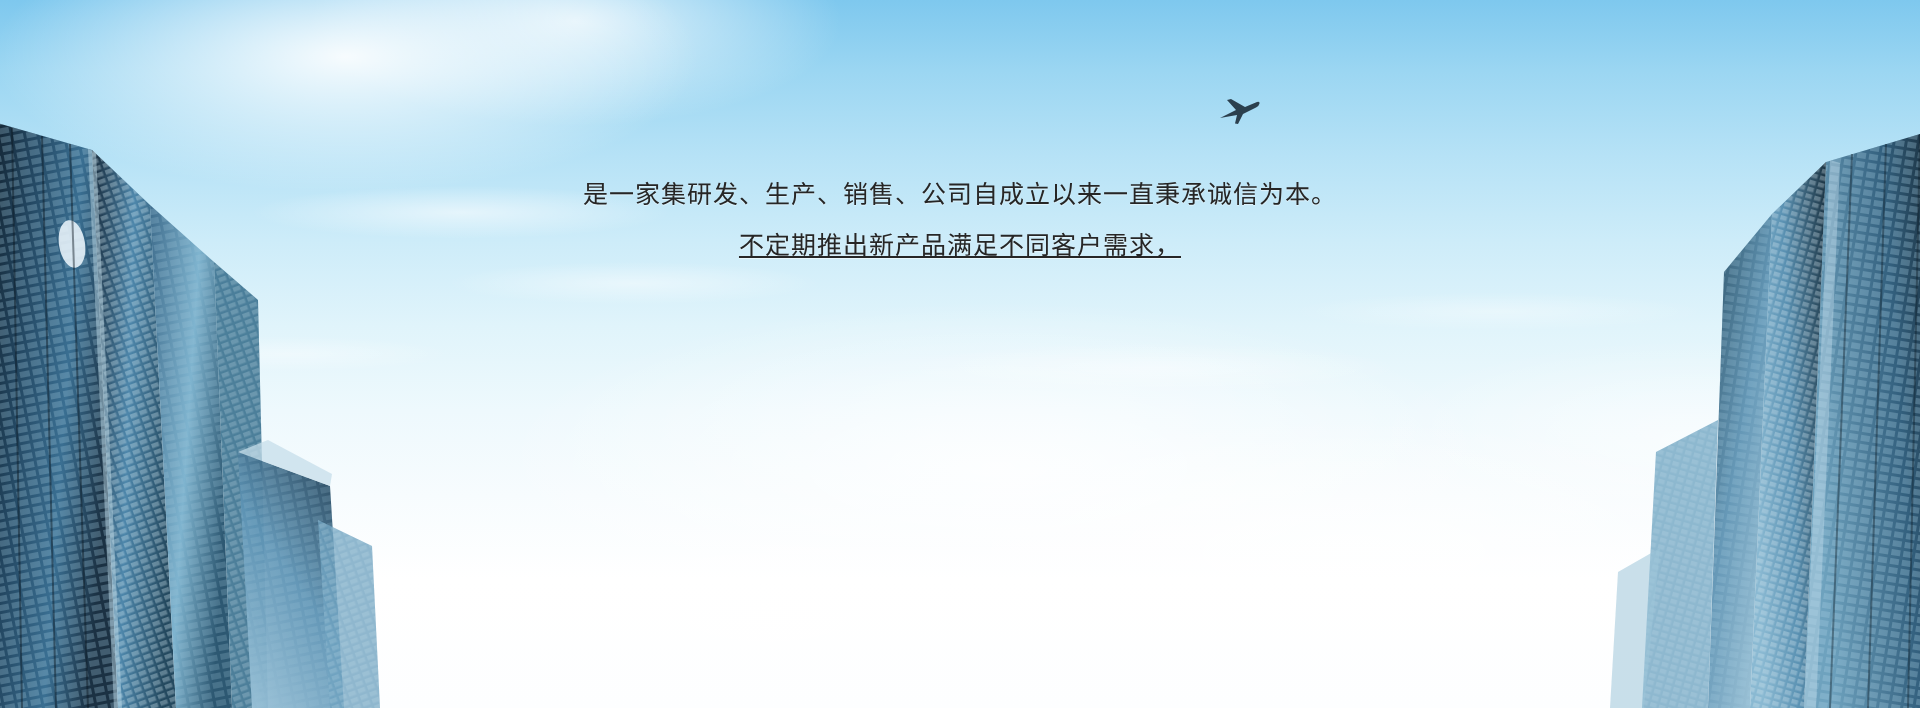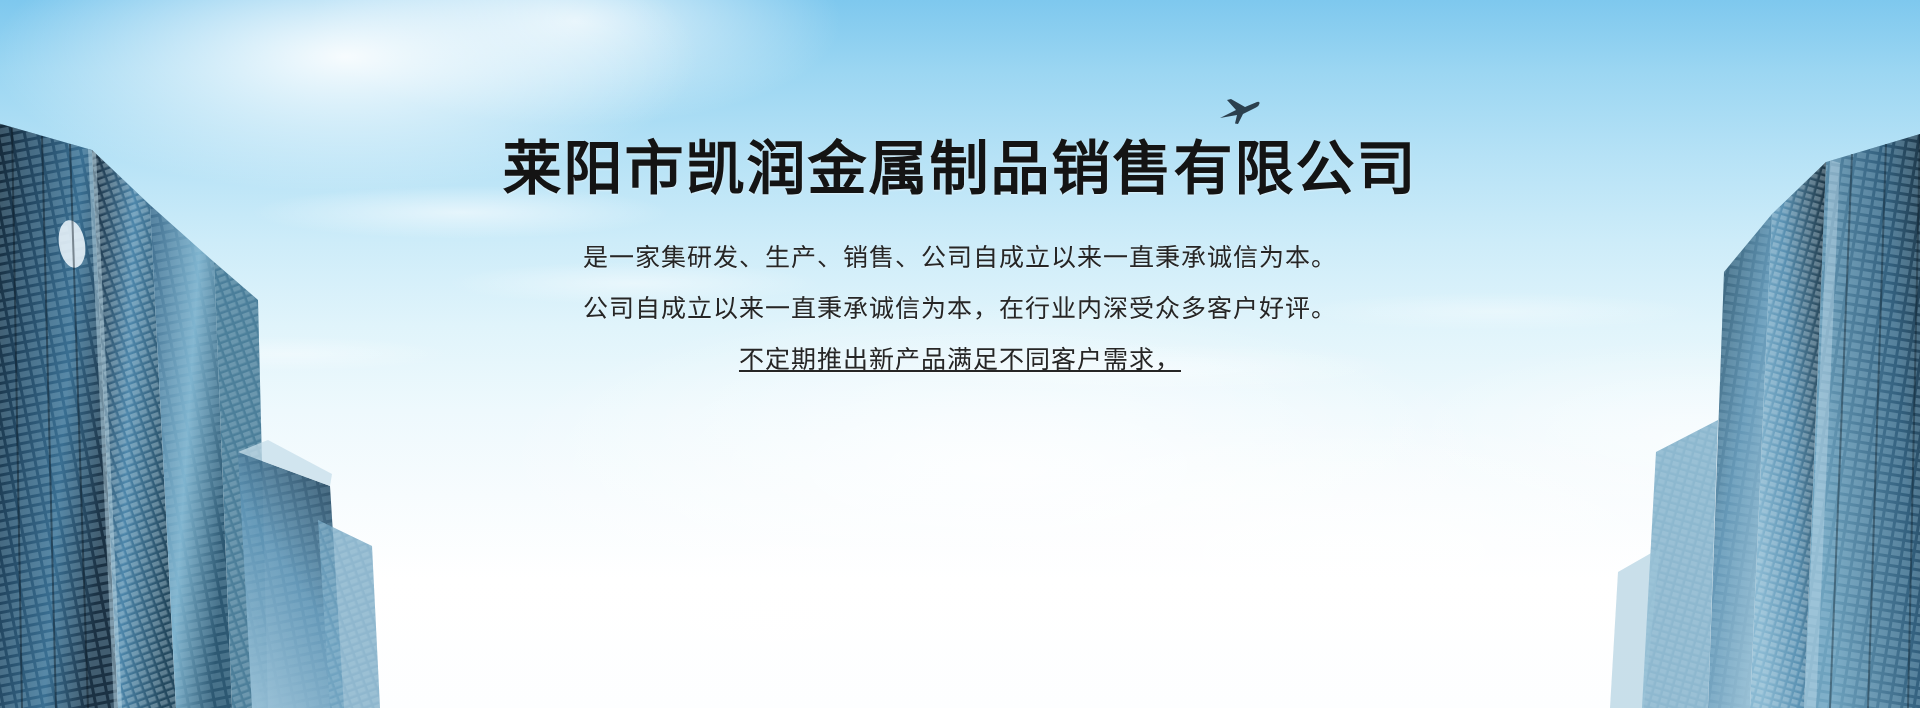--- a/index.html
+++ b/index.html
@@ -215,23 +215,21 @@
 
     <g stroke="#0d1c26" stroke-width="2" opacity=".4">
       <line x1="330" y1="134" x2="318" y2="708"></line>
       <line x1="296" y1="144" x2="278" y2="708"></line>
       <line x1="262" y1="154" x2="240" y2="708"></line>
     </g>
   </svg>
 
   <div class="content">
 
-    <h1 class="headline">莱阳市凯润金属制品销售有限公司</h1>
 
     <div class="subcopy">
       <p class="subline">是一家集研发、生产、销售、公司自成立以来一直秉承诚信为本。</p>
-      <p class="subline">公司自成立以来一直秉承诚信为本，在行业内深受众多客户好评。</p>
       <p class="subline">不定期推出新产品满足不同客户需求，</p>
     </div>
 
   </div>
 
 </div>
 
 </body></html>

